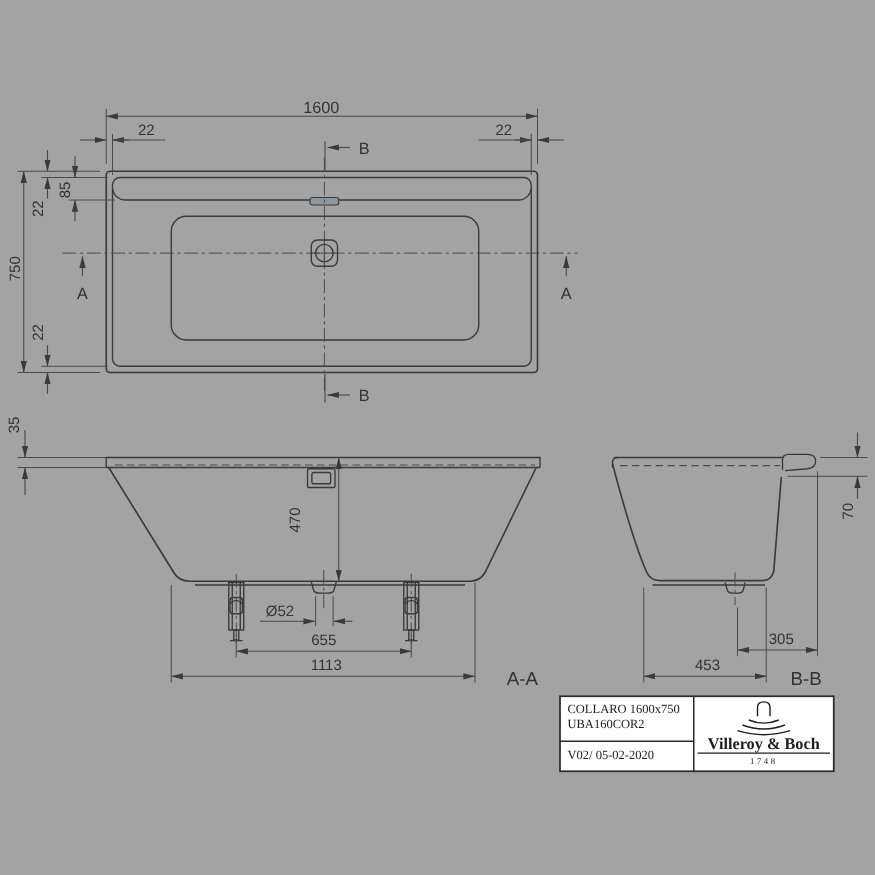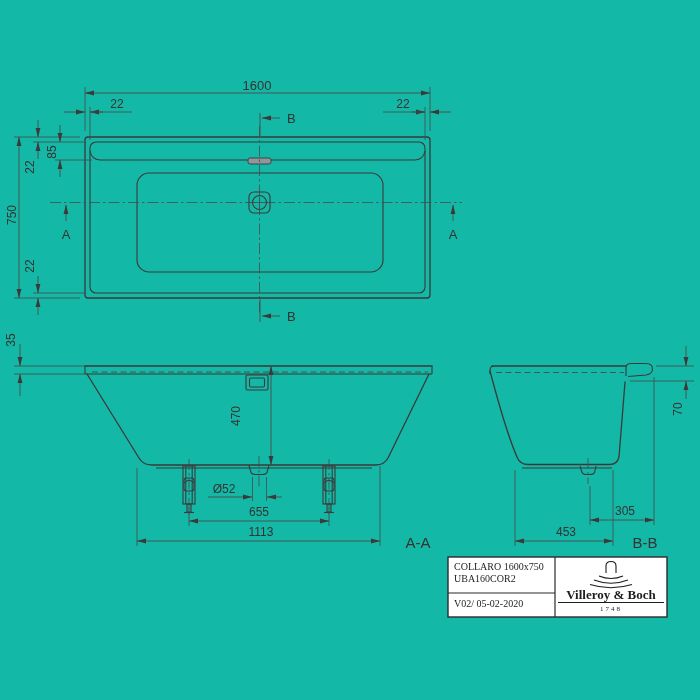--- a/index.html
+++ b/index.html
@@ -1,16 +1,16 @@
 <!DOCTYPE html>
 <html><head>
 <meta charset="utf-8">
 <style>
   html,body{margin:0;padding:0;background:#ffffff;}
-  .sheet{position:relative;width:700px;height:700px;background:#14b8a6;overflow:hidden;
+  .sheet{position:relative;width:700px;height:700px;background:#a3a3a3;overflow:hidden;
          font-family:"Liberation Sans",sans-serif;}
   svg{position:absolute;left:0;top:0;}
   .ln   {stroke:#3a3a3a;stroke-width:1.3;fill:none;stroke-linecap:round;}
   .lnt  {stroke:#3a3a3a;stroke-width:1.1;fill:none;}
   .dim  {stroke:#4a4a4a;stroke-width:0.9;fill:none;}
   .ext  {stroke:#4a4a4a;stroke-width:0.8;fill:none;}
   .hid  {stroke:#4a4a4a;stroke-width:0.9;fill:none;stroke-dasharray:6 3.5;}
   .cl   {stroke:#4a4a4a;stroke-width:0.8;fill:none;stroke-dasharray:11 3 2.5 3;}
   .dtxt {font:12px "Liberation Sans",sans-serif;fill:#333;}
   .stxt {font:13px "Liberation Sans",sans-serif;fill:#333;}

